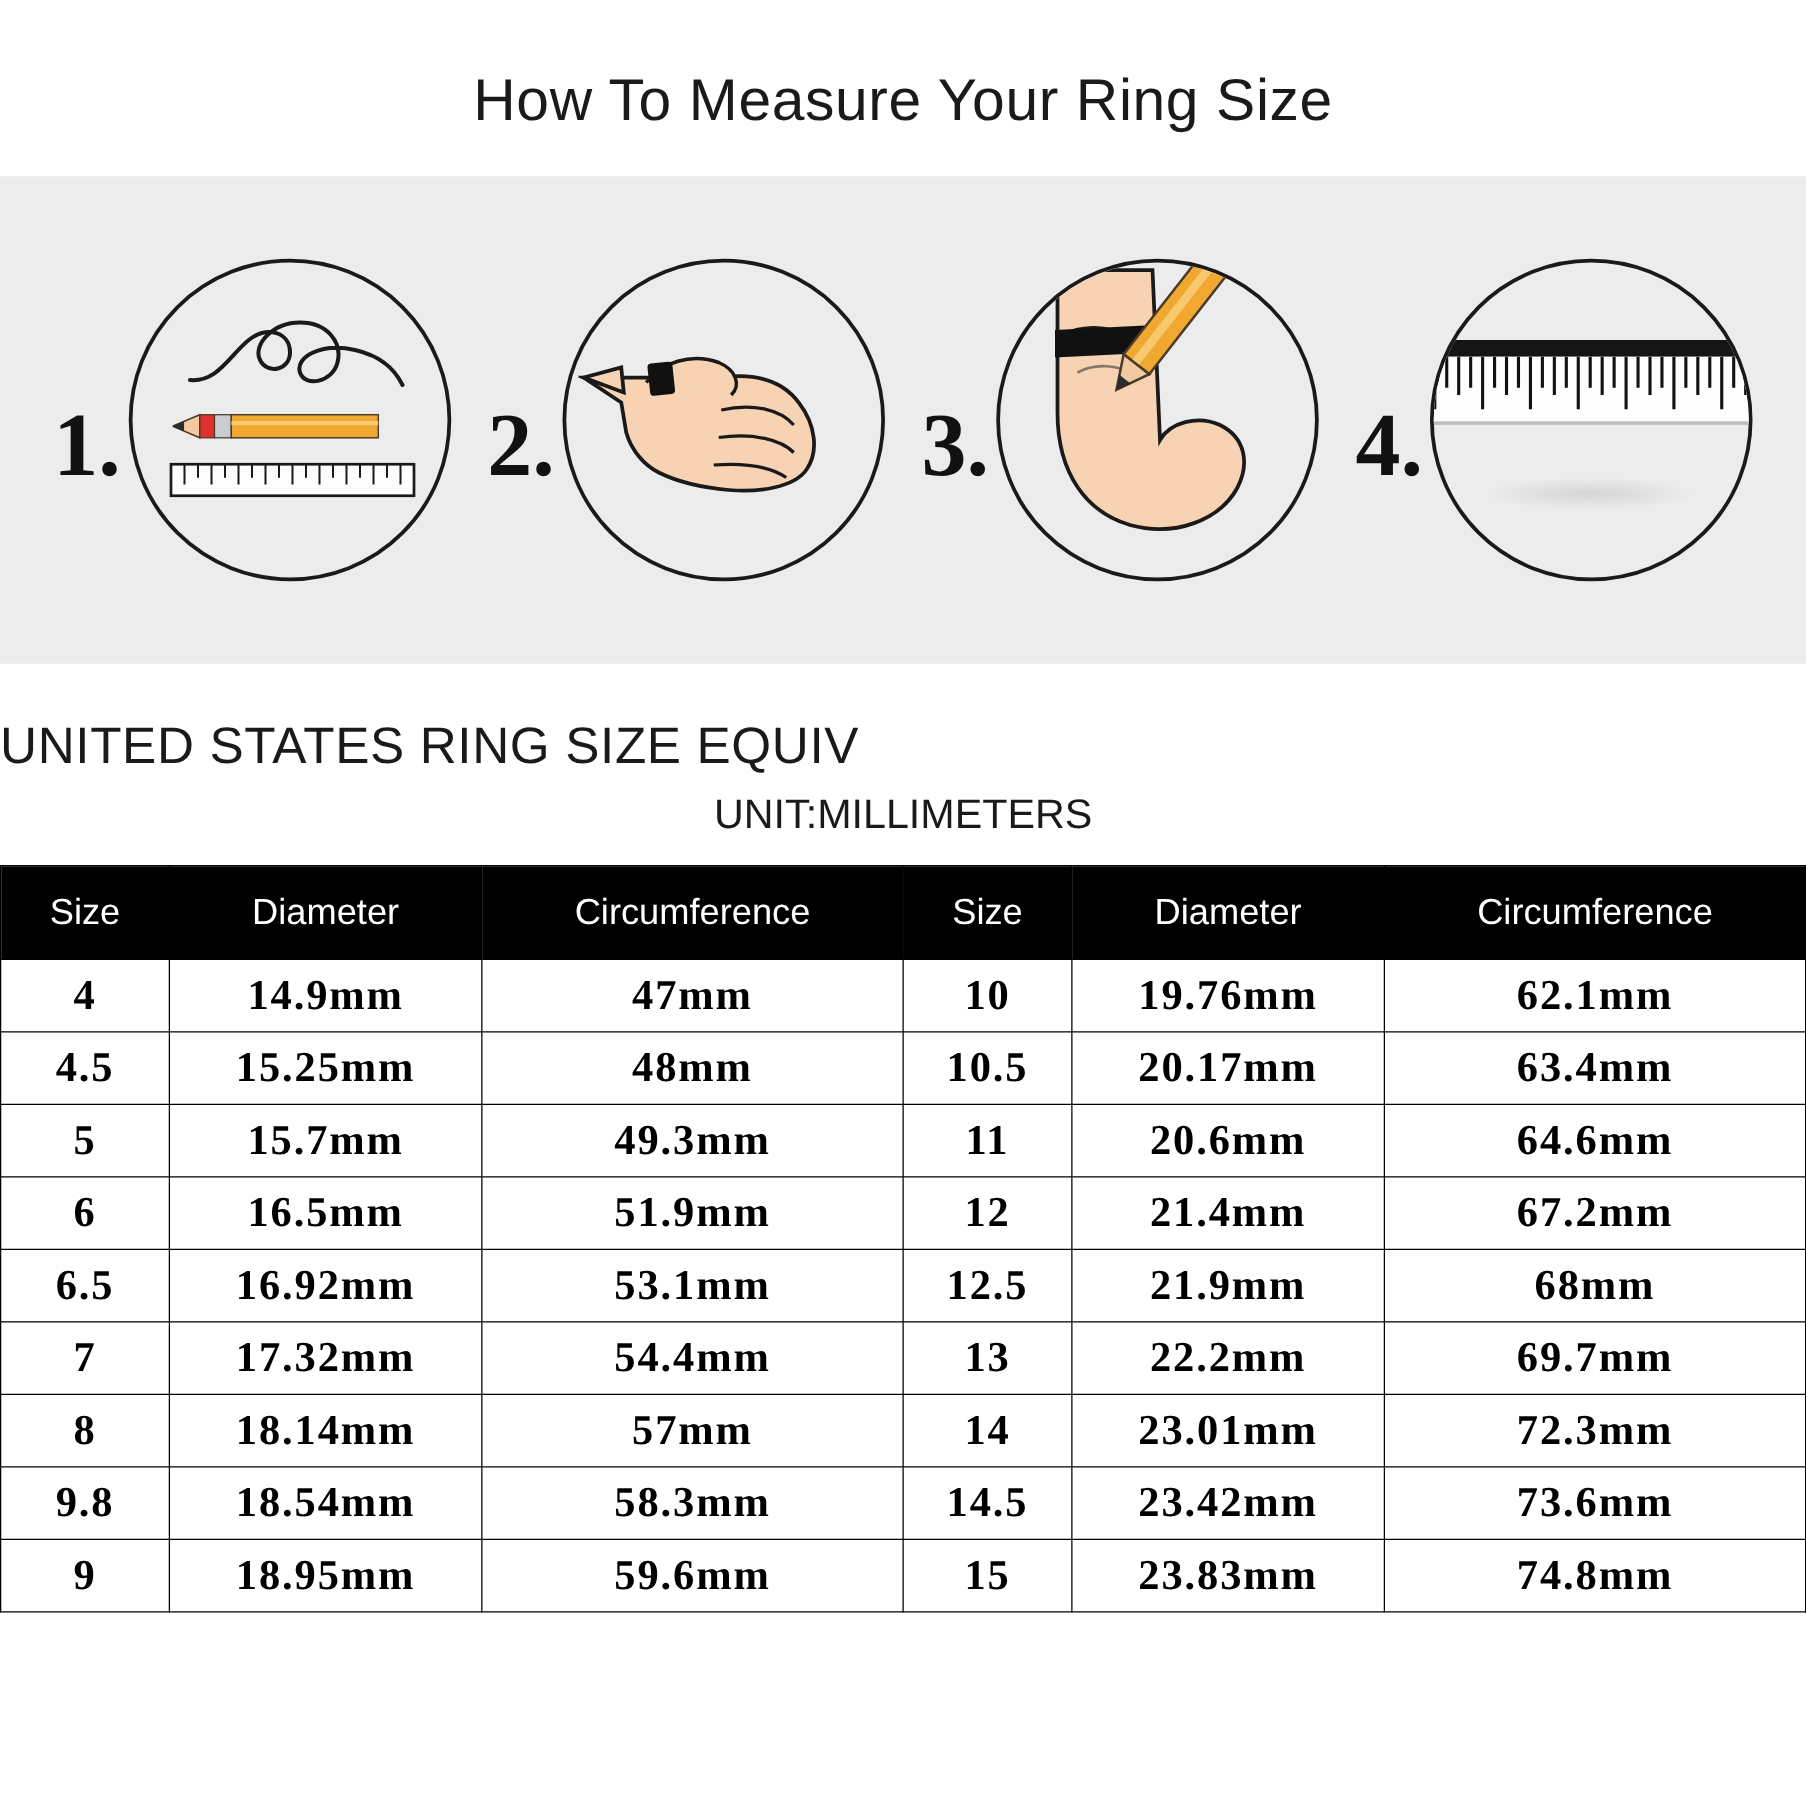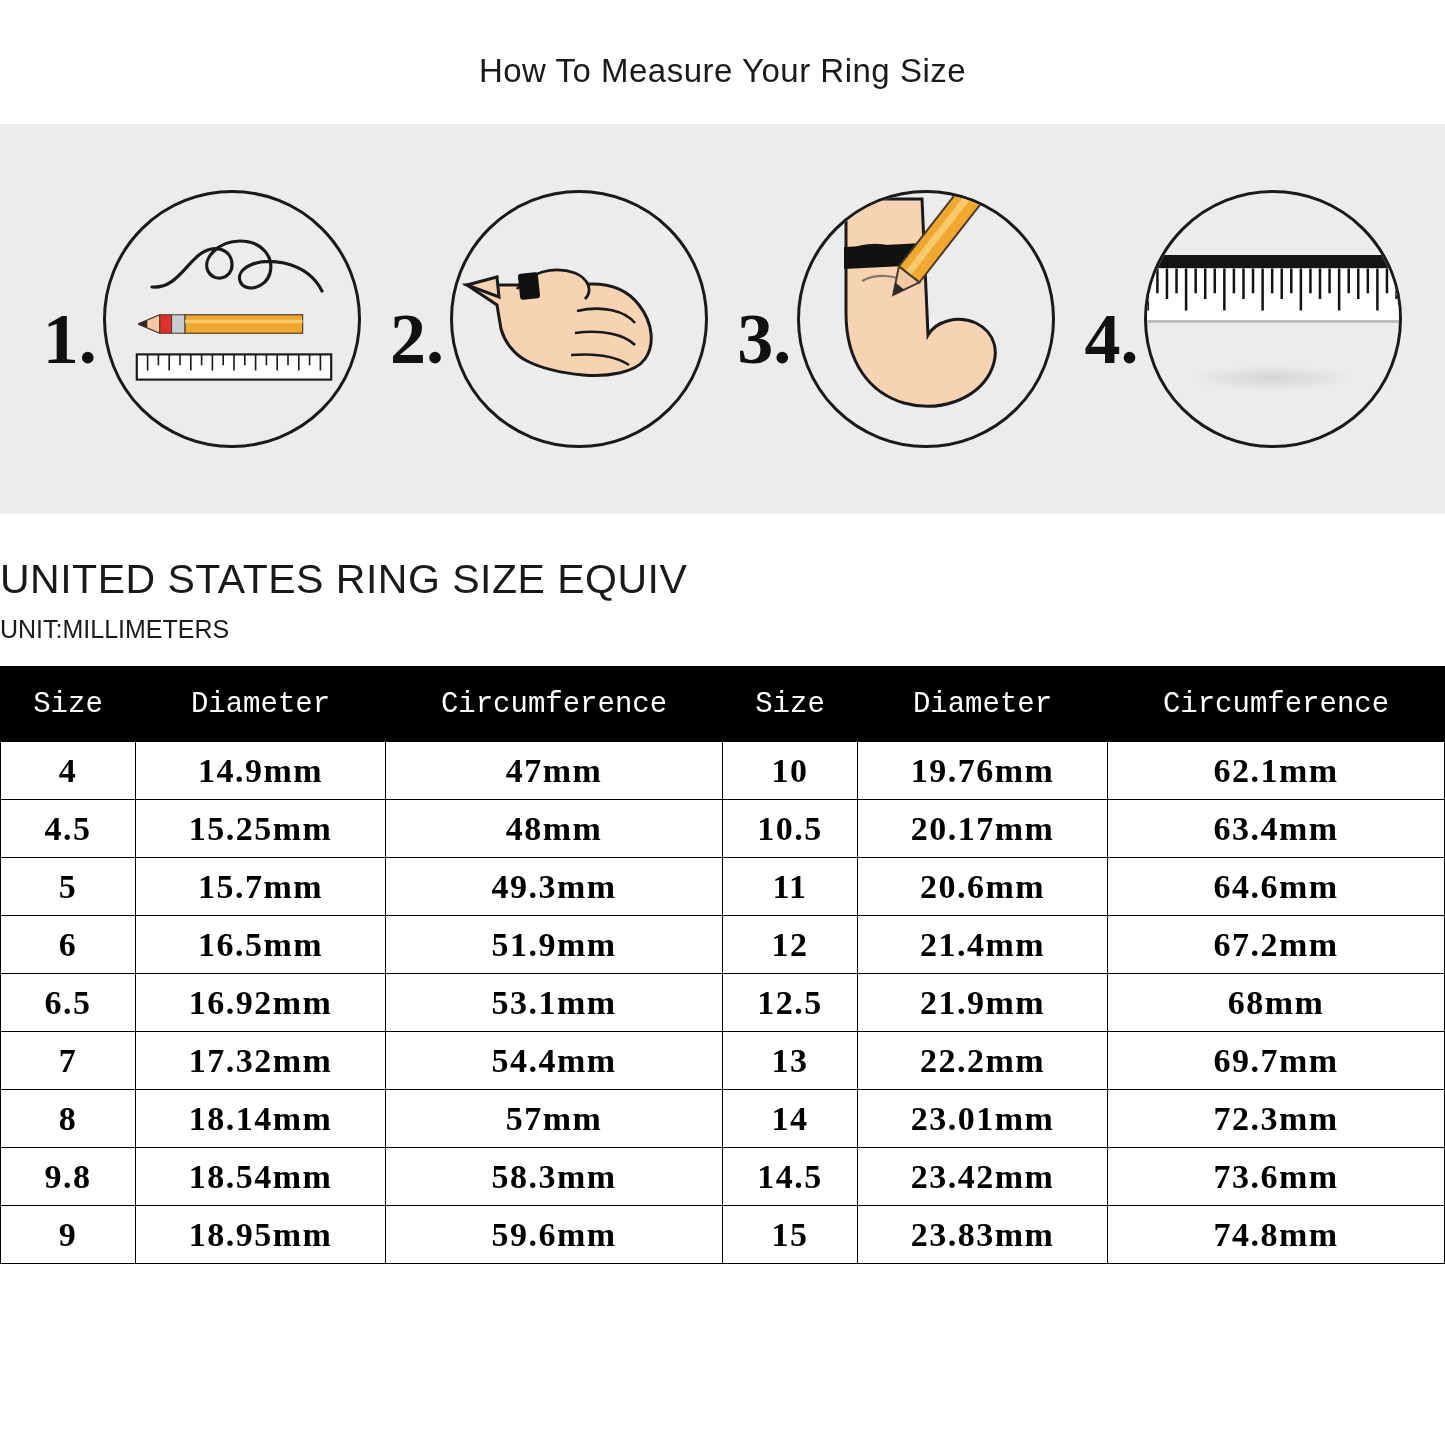--- a/index.html
+++ b/index.html
@@ -18,21 +18,21 @@
     width: 1445px;
     height: 1445px;
     position: relative;
     display: flex;
     flex-direction: column;
   }
 
   
   .header-title {
     text-align: center;
-    font-size: 33px;
+    font-size: 47px;
     font-weight: 400;
     letter-spacing: 0.5px;
     padding-top: 52px;
     padding-bottom: 34px;
     color: #1a1a1a;
   }
 
   
   .steps-band {
     background: #ececec;
@@ -116,40 +116,41 @@
     flex-direction: column;
   }
   .table-title {
     text-align: left;
     font-size: 41px;
     padding-top: 42px;
     letter-spacing: 0.5px;
     color: #1a1a1a;
   }
   .table-subtitle {
-    font-size: 25px;
+    text-align: center;
+    font-size: 33px;
     padding-top: 12px;
     padding-bottom: 22px;
     color: #1a1a1a;
   }
 
   table.size-table {
     border-collapse: collapse;
     width: 1445px;
     table-layout: fixed;
   }
   table.size-table th {
     background: #000;
     color: #fff;
     font-weight: 400;
     font-size: 29px;
     height: 72px;
     border: 1px solid #000;
     text-align: center;
-    font-family: Liberation Mono, monospace;
+    font-family: Liberation Sans, sans-serif;
   }
   table.size-table td {
     border: 1px solid #000;
     text-align: center;
     height: 55px;
     font-size: 34px;
     font-family: "Liberation Serif", serif;
     font-weight: 700;
     letter-spacing: 1.5px;
     color: #000;

